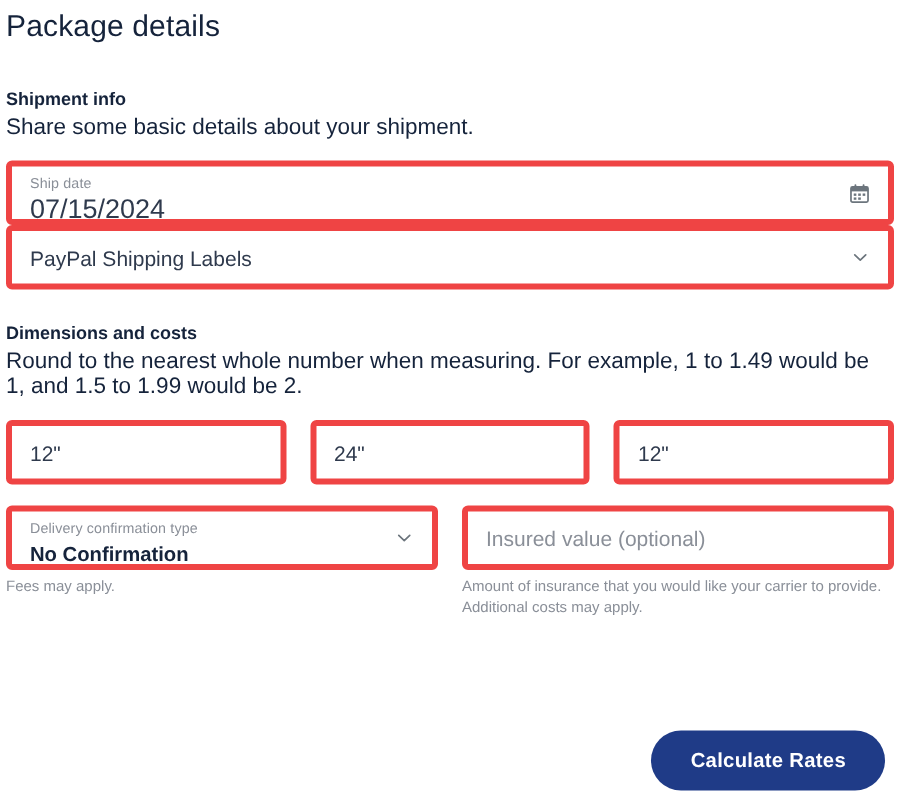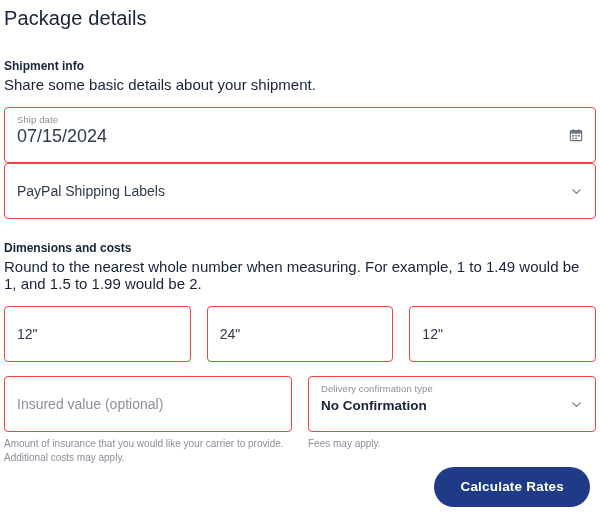--- a/index.html
+++ b/index.html
@@ -48,25 +48,25 @@
     font-weight: 400;
     color: #15233b;
     line-height: 17px;
     margin-top: 2px;
   }
   .section-head.tight { margin-top: 21px; }
 
   
   .field {
     box-sizing: border-box;
-    border: 1px solid #ef4444;
+    border: 4px solid #ef4444;
     border-radius: 4px;
     background: #fff;
     position: relative;
-    height: 56px;
+    height: 43px;
     display: flex;
     align-items: center;
     padding: 0 12px;
   }
   .field.with-label {
     display: block;
     padding: 5px 12px 0 12px;
   }
   .field-label {
     display: block;
@@ -122,21 +122,21 @@
     font-size: 10px;
     color: #8a8f98;
     line-height: 14px;
     margin-top: 5px;
   }
 
   
   .footer {
     position: absolute;
     right: 10px;
-    bottom: 20px;
+    bottom: 0;
   }
   .btn-primary {
     border: none;
     background: #1f3b87;
     color: #ffffff;
     font-family: "Liberation Sans", sans-serif;
     font-size: 13.5px;
     font-weight: bold;
     border-radius: 22px;
     padding: 12px 26px;
@@ -199,36 +199,36 @@
     <div class="col">
       <div class="field">
         <span class="field-text dark">12"</span>
       </div>
     </div>
   </div>
 
 
   <div class="row mt14">
     <div class="col">
-      <div class="field">
-        <span class="field-text placeholder">Insured value (optional)</span>
-      </div>
-      <div class="helper">Amount of insurance that you would like your carrier to provide. Additional costs may apply.</div>
-    </div>
-    <div class="col">
       <div class="field with-label">
         <span class="field-label">Delivery confirmation type</span>
         <span class="field-value bold">No Confirmation</span>
         <span class="field-icon">
           <svg width="13" height="13" viewBox="0 0 16 16" fill="none" xmlns="http://www.w3.org/2000/svg">
             <path d="M3.5 6L8 10.3L12.5 6" stroke="#6c757d" stroke-width="1.4" stroke-linecap="round" stroke-linejoin="round"></path>
           </svg>
         </span>
       </div>
       <div class="helper">Fees may apply.</div>
     </div>
+    <div class="col">
+      <div class="field">
+        <span class="field-text placeholder">Insured value (optional)</span>
+      </div>
+      <div class="helper">Amount of insurance that you would like your carrier to provide. Additional costs may apply.</div>
+    </div>
   </div>
 
   <div class="footer">
     <button class="btn-primary">Calculate Rates</button>
   </div>
 
 </div>
 
 </body></html>

